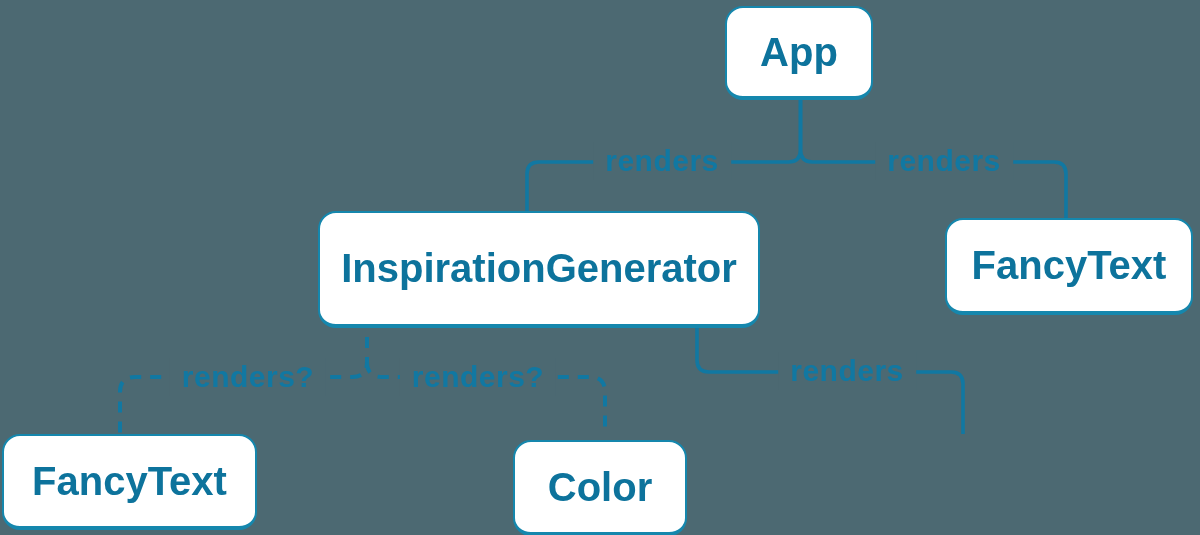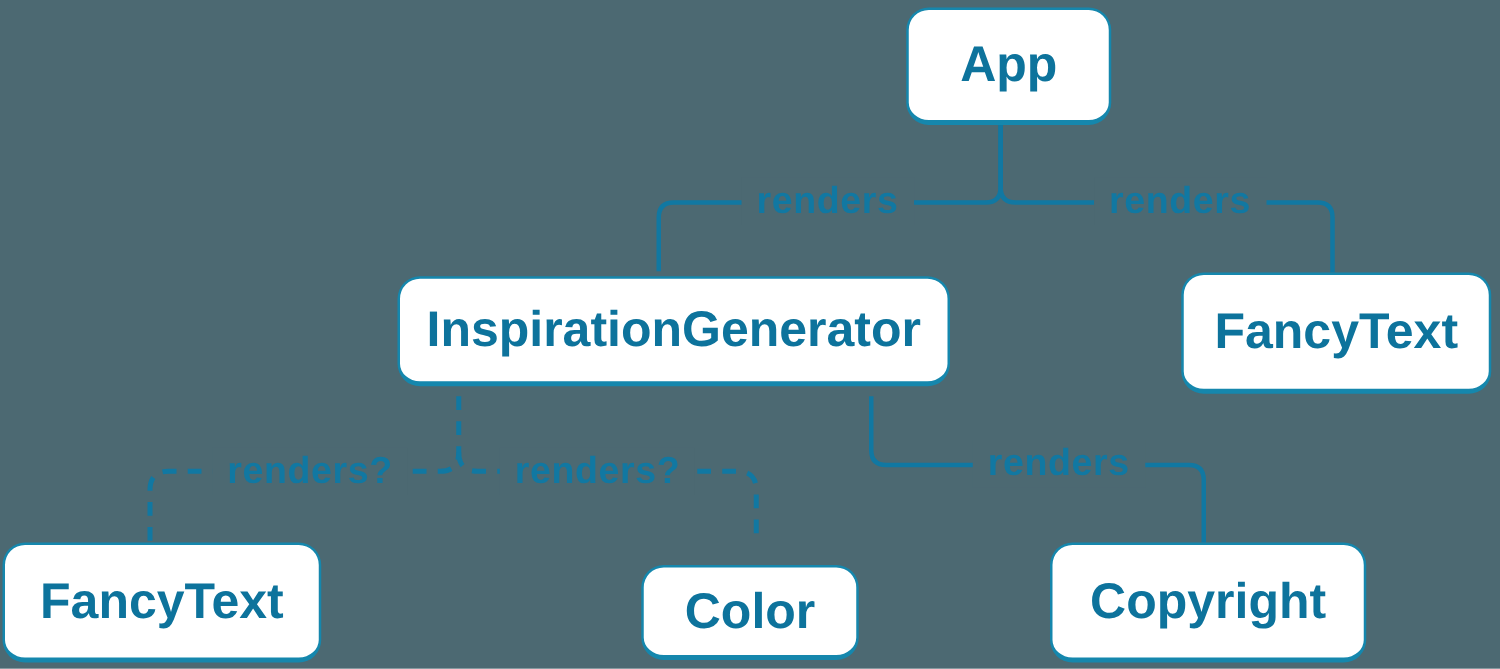--- a/index.html
+++ b/index.html
@@ -38,25 +38,25 @@
     border-radius: 18px;
     display: flex;
     align-items: center;
     justify-content: center;
     color: var(--text, #0d739c);
     font-size: 40px;
     font-weight: 600;
     white-space: nowrap;
   }
 
-  .node-app                  { left: 725px; top: 6px;   width: 164px; height: 94px; }
-  .node-inspiration-generator{ left: 318px; top: 221px; width: 442px; height: 88px; }
+  .node-app                  { left: 725px; top: 6px;   width: 148px; height: 94px; }
+  .node-inspiration-generator{ left: 318px; top: 211px; width: 442px; height: 117px; }
   .node-fancy-text-top       { left: 945px; top: 218px; width: 248px; height: 97px; }
   .node-fancy-text-bottom    { left: 2px;   top: 434px; width: 255px; height: 96px; }
-  .node-color                { left: 513px; top: 452px; width: 174px; height: 76px; align-items: center; }
+  .node-color                { left: 513px; top: 440px; width: 174px; height: 96px; align-items: center; }
   .node-copyright            { left: 840px; top: 434px; width: 253px; height: 96px; }
 
   .edge-label-app-ig       { left: 662px; top: 161px; }
   .edge-label-app-ft       { left: 944px; top: 161px; }
   .edge-label-ig-ft        { left: 248px; top: 377px; }
   .edge-label-ig-color     { left: 478px; top: 377px; }
   .edge-label-ig-copyright { left: 847px; top: 371px; }
 </style>
 </head>
 <body>
@@ -85,17 +85,14 @@
   </div>
   <div class="node node-fancy-text-top">
     <span>FancyText</span>
   </div>
   <div class="node node-fancy-text-bottom">
     <span>FancyText</span>
   </div>
   <div class="node node-color">
     <span>Color</span>
   </div>
-  <div class="node node-copyright">
-    <span>Copyright</span>
-  </div>
 
 </div>
 
 </body></html>

